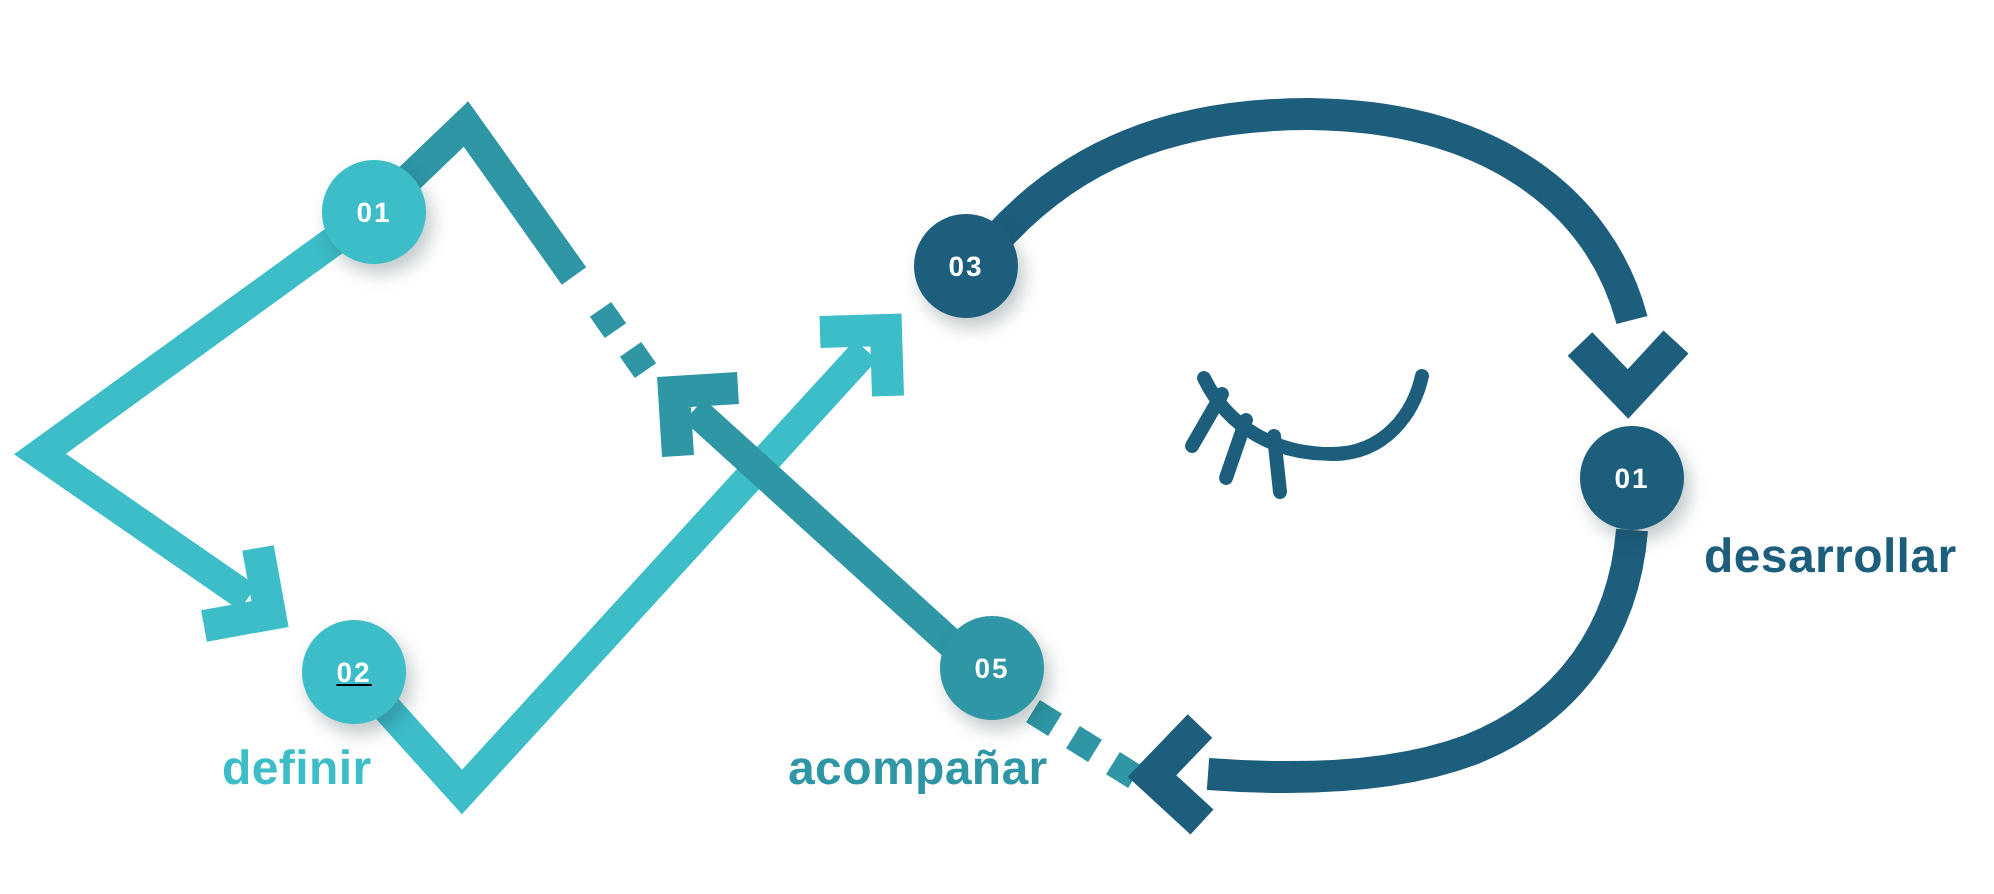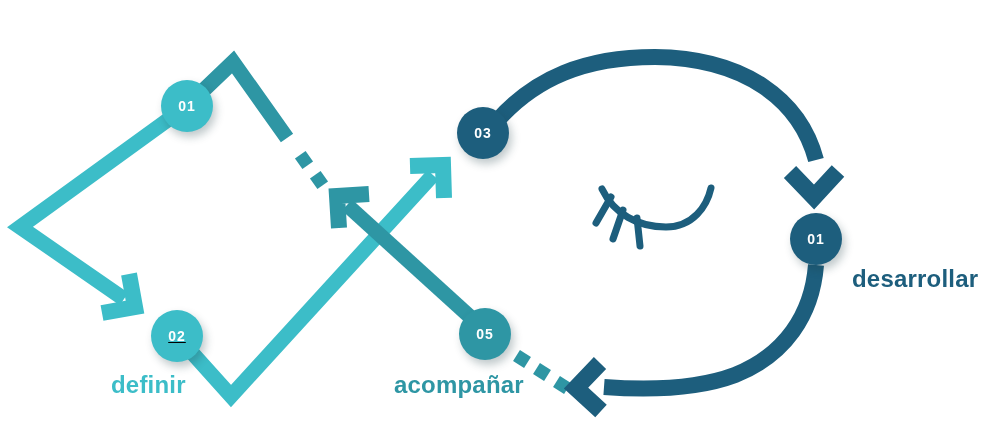--- a/index.html
+++ b/index.html
@@ -92,21 +92,21 @@
   </div>
   <div class="node node--bright" style="left:151px; top:310px;text-decoration:underline;">
     <span class="num">02</span>
   </div>
   <div class="node node--dark" style="left:457px; top:107px;">
     <span class="num">03</span>
   </div>
   <div class="node node--dark" style="left:790px; top:213px;">
     <span class="num">01</span>
   </div>
-  <div class="node node--medium" style="left:459px; top:308px;text-align:right;">
+  <div class="node node--medium" style="left:470px; top:308px;text-align:right;">
     <span class="num">05</span>
   </div>
 
   <div class="step-label lbl--bright" style="left:111px; top:371px;text-align:right;">definir</div>
   <div class="step-label lbl--dark" style="left:852px; top:226px;margin-top:39px;">desarrollar</div>
   <div class="step-label lbl--medium" style="left:370px; top:371px;margin-left:24px;">acompañar</div>
 
 </div>
 
 </body></html>

